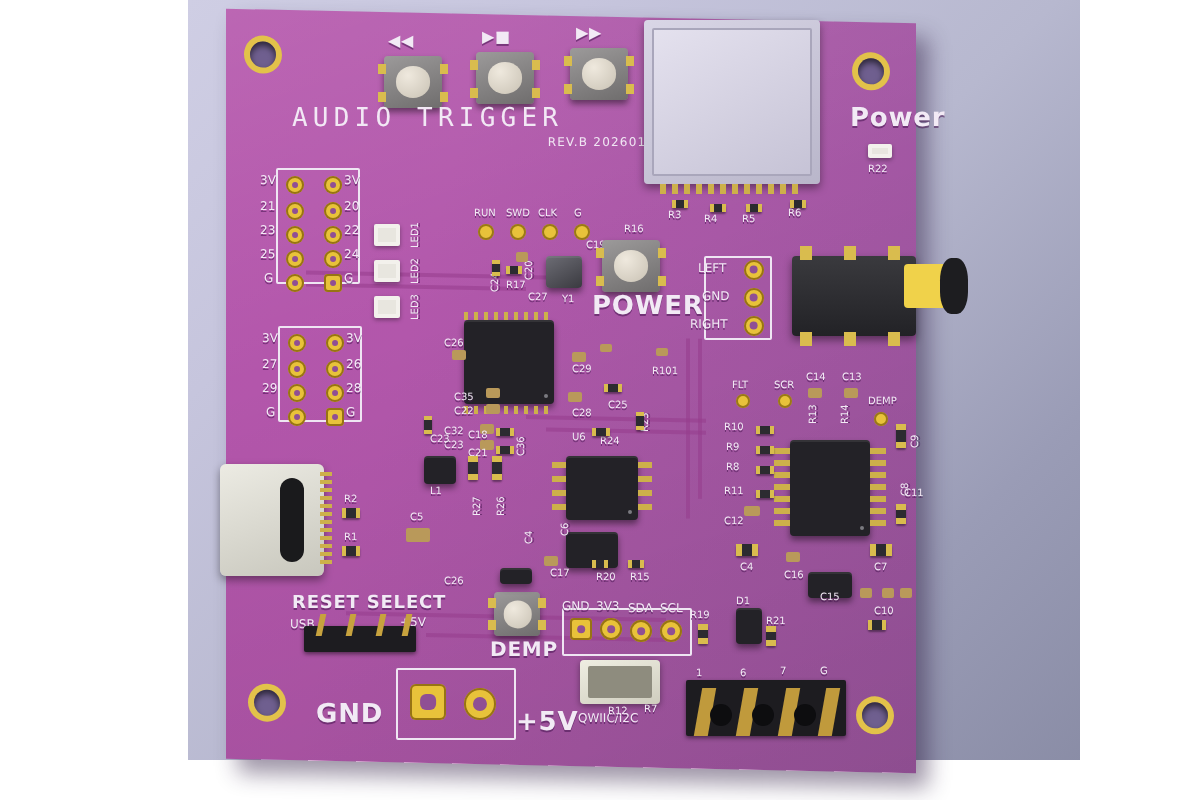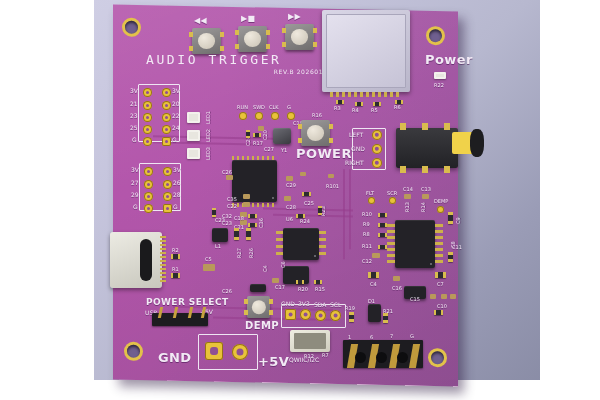--- a/index.html
+++ b/index.html
@@ -446,21 +446,21 @@
 
   <div class="usbc" style="left:110px;top:232px;width:52px;height:56px;">
     <div class="slot"></div>
   </div>
   <div class="legs" style="left:160px;top:236px;width:6px;height:48px;background:repeating-linear-gradient(180deg,#cdb04a 0 2px,transparent 2px 4px);"></div>
   <div class="silk xs" style="left:172px;top:247px;">R2</div>
   <div class="silk xs" style="left:172px;top:266px;">R1</div>
   <div class="smd" style="left:171px;top:254px;width:9px;height:5px;"></div>
   <div class="smd" style="left:171px;top:273px;width:9px;height:5px;"></div>
 
-  <div class="silk" style="left:146px;top:297px;font-size:9px;font-weight:bold;">POWER SELECT</div>
+  <div class="silk" style="left:146px;top:297px;font-size:9px;font-weight:bold;">RESET SELECT</div>
   <div class="silk sm" style="left:145px;top:309px;">USB</div>
   <div class="silk sm" style="left:200px;top:308px;">+5V</div>
   <div class="hdr" style="left:152px;top:313px;width:56px;height:13px;">
     <div class="pin" style="left:7px;"></div>
     <div class="pin" style="left:22px;"></div>
     <div class="pin" style="left:37px;"></div>
     <div class="pin" style="left:50px;"></div>
   </div>
 
   <div class="btn" style="left:247px;top:296px;width:23px;height:22px;">

